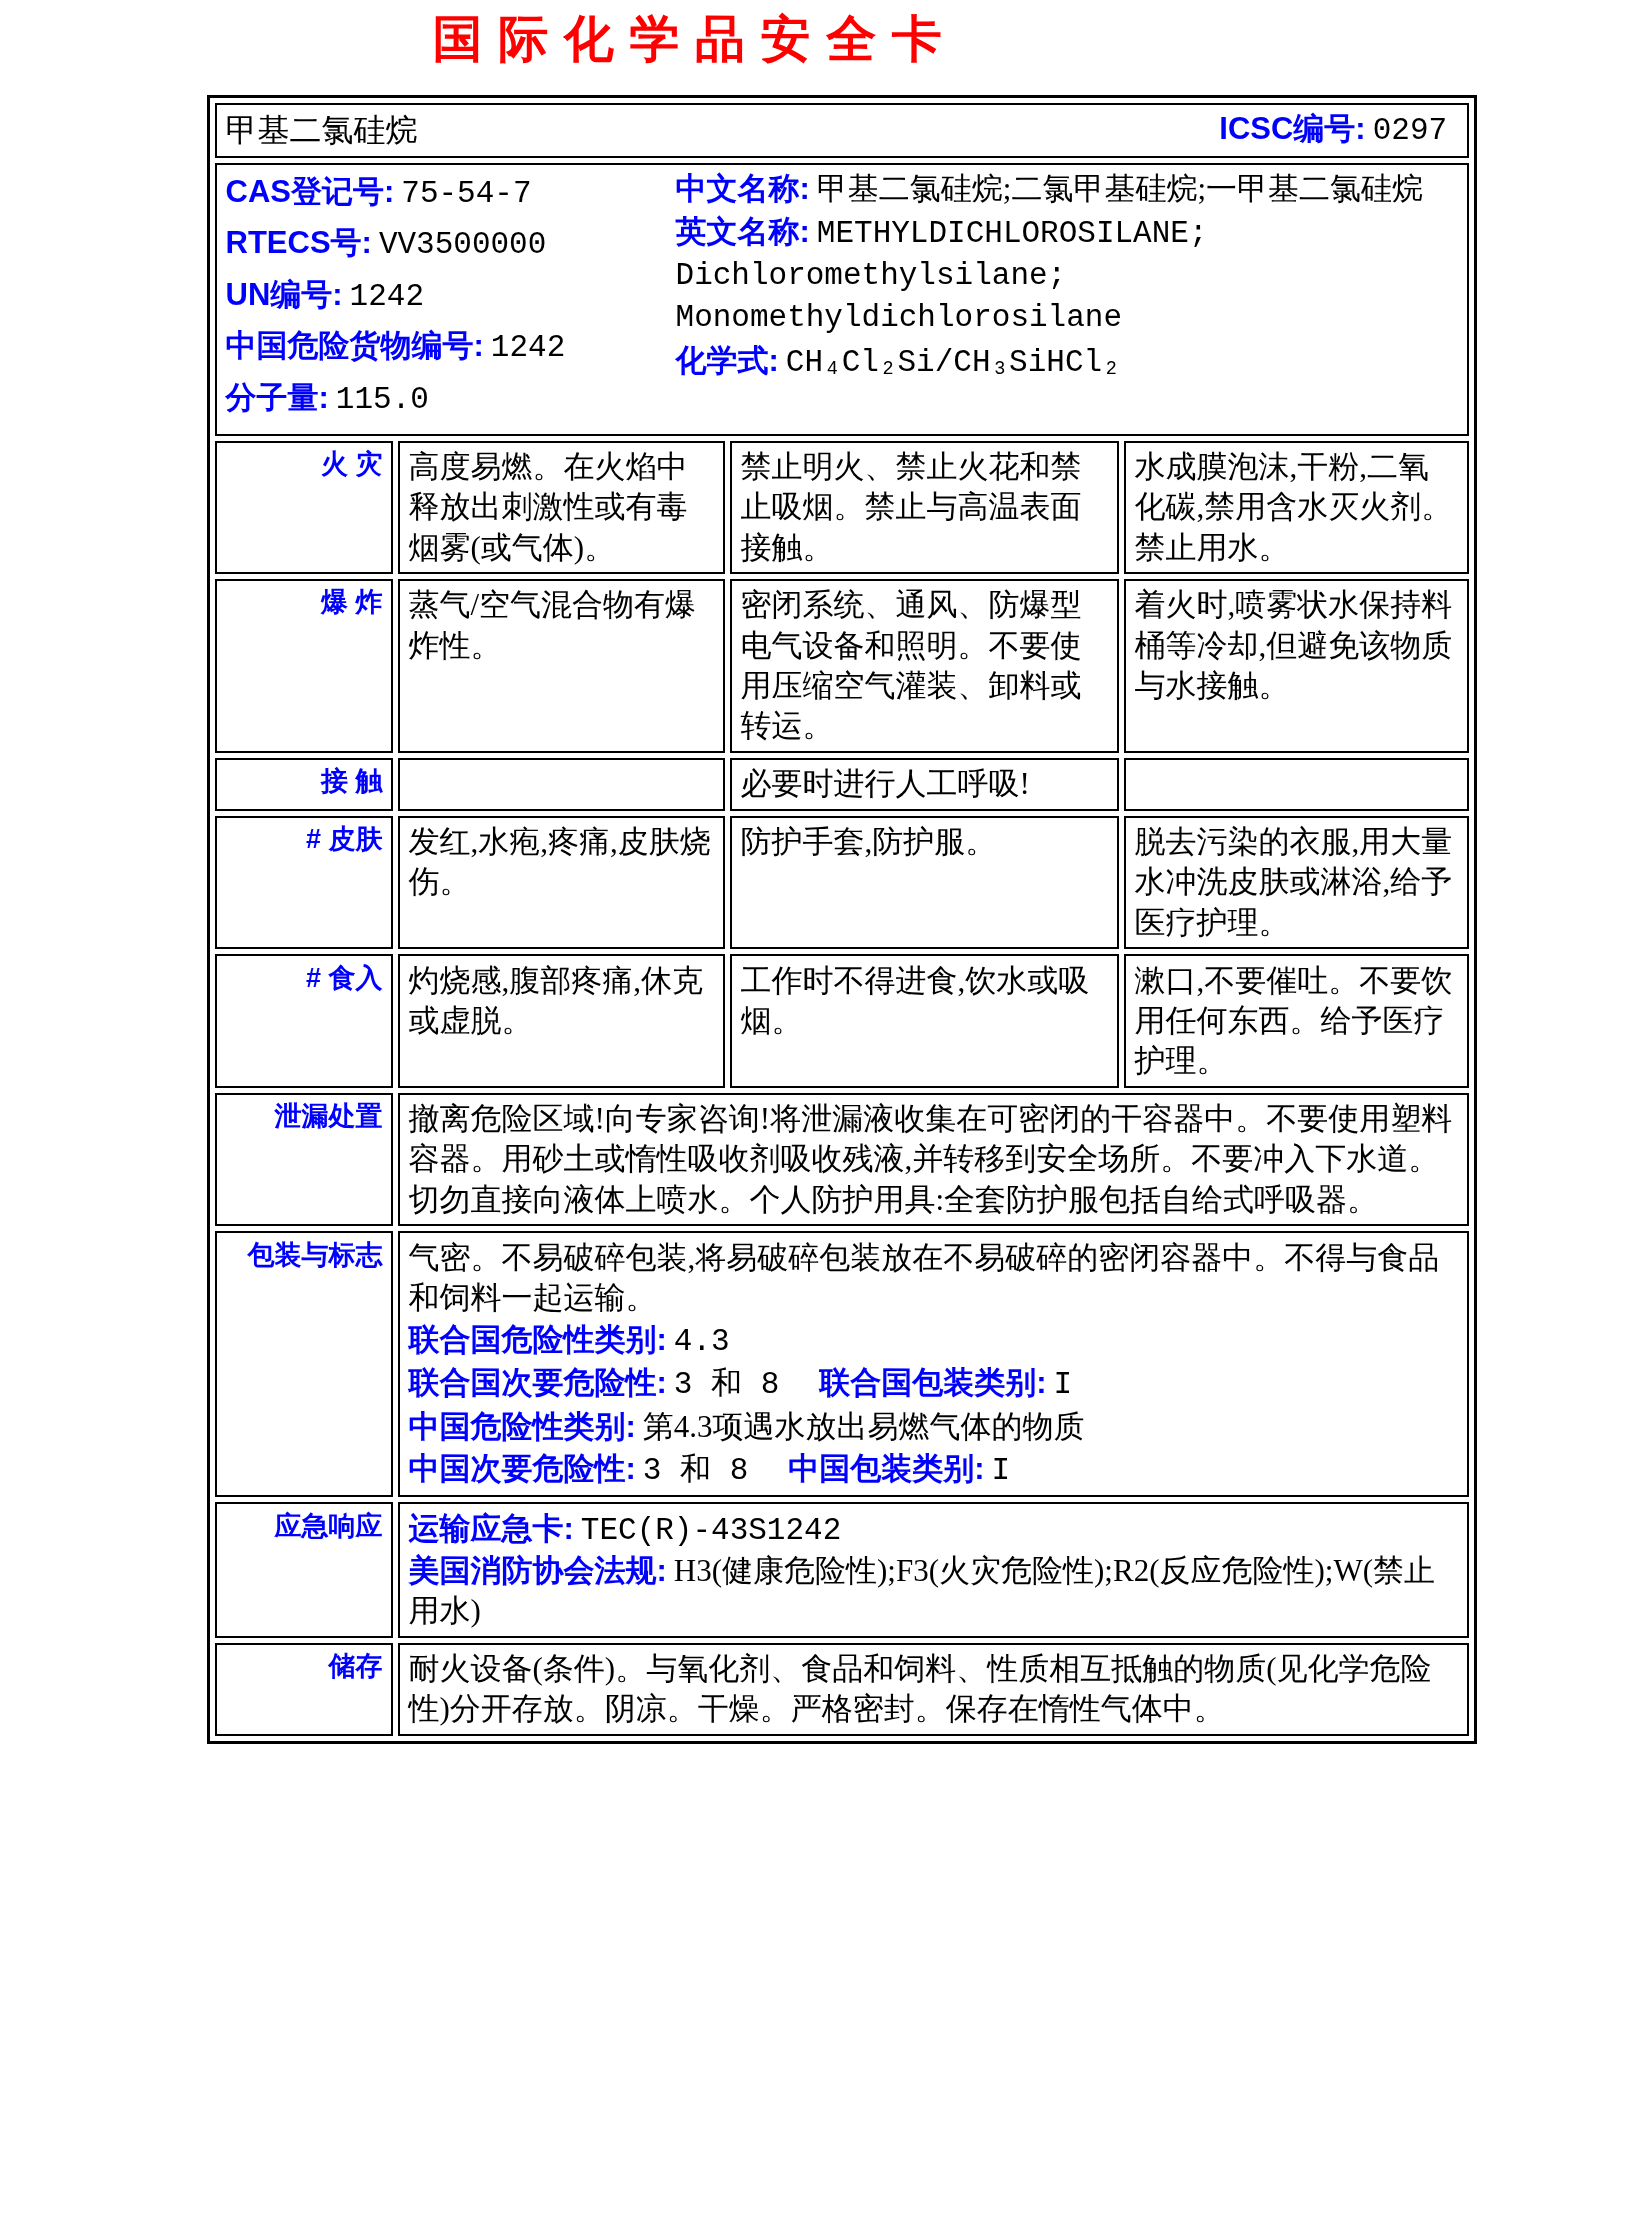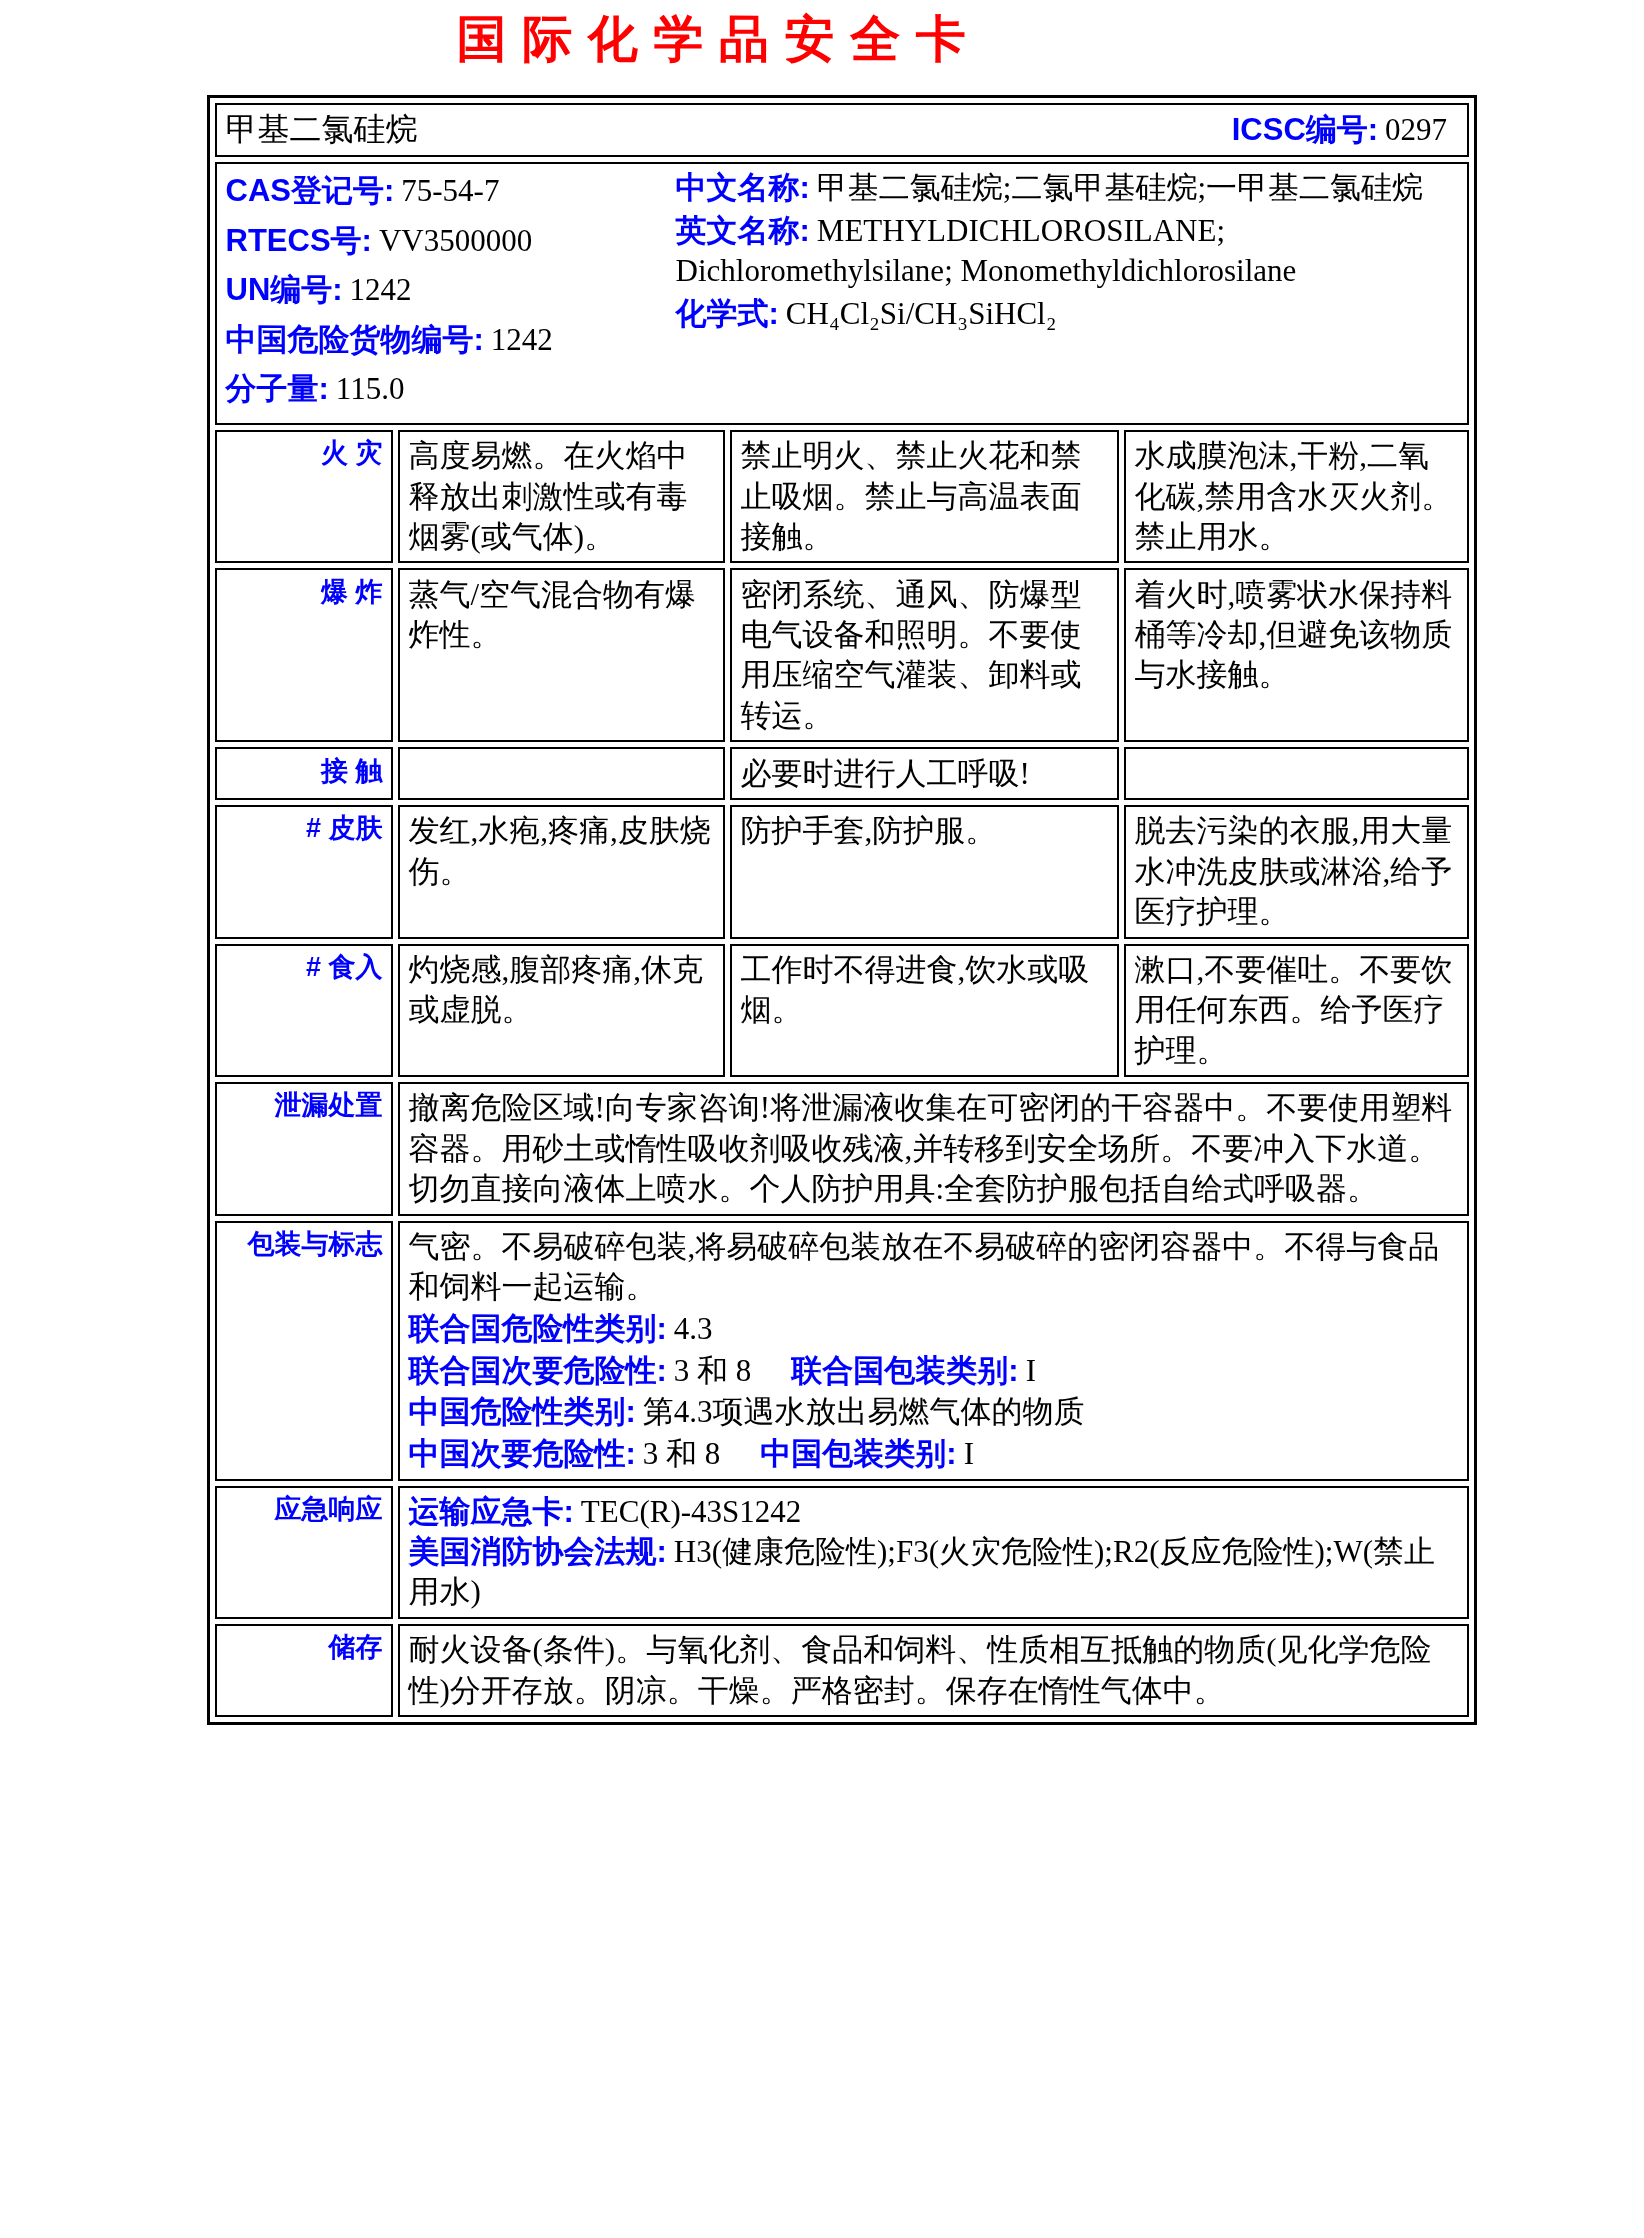--- a/index.html
+++ b/index.html
@@ -10,42 +10,41 @@
   html,body{margin:0;padding:0;}
   body{
     width:1645px;height:2239px;background:#ffffff;color:#000;
     font-family:"Liberation Serif", serif;
     font-size:31px;line-height:1.3;
   }
   .doc-title{
     padding-top:7px;width:1390px;text-align:center;
     color:var(--red);font-weight:bold;font-size:50px;letter-spacing:15.6px;
     font-family:"Liberation Sans", sans-serif;
-    margin-left:24px;
   }
   table.card{
     margin:23px 0 0 207px;width:1270px;
     border:3.6px solid var(--line);
     border-collapse:separate;border-spacing:5px;
     table-layout:fixed;background:#fff;
   }
   table.card td{
     border:2.1px solid var(--line);
     padding:4.3px 8.5px;vertical-align:top;
     overflow:hidden;
   }
   col.c1{width:178px;} col.c2{width:327px;} col.c3{width:389px;} col.c4{width:auto;}
 
   .lbl{
     color:var(--blue);font-weight:bold;
     font-family:"Liberation Sans", sans-serif;
     margin-right:7px;
   }
   .lbl2{margin-left:40px;}
-  .val{font-family:Liberation Serif, serif;}
+  .val{font-family:Liberation Mono, monospace;}
   .cnval{font-family:"Liberation Serif", serif;}
 
   td.name-cell{padding:15.6px 10px;}
   .name-row{display:flex;justify-content:space-between;align-items:center;}
   .name-row .cn{font-size:32px;}
   .name-row .icsc{white-space:nowrap;padding-right:11.4px;}
 
   td.info-cell{padding:8.5px 10px;}
   .info-flex{display:flex;}
   .ids{width:36.5%;}

